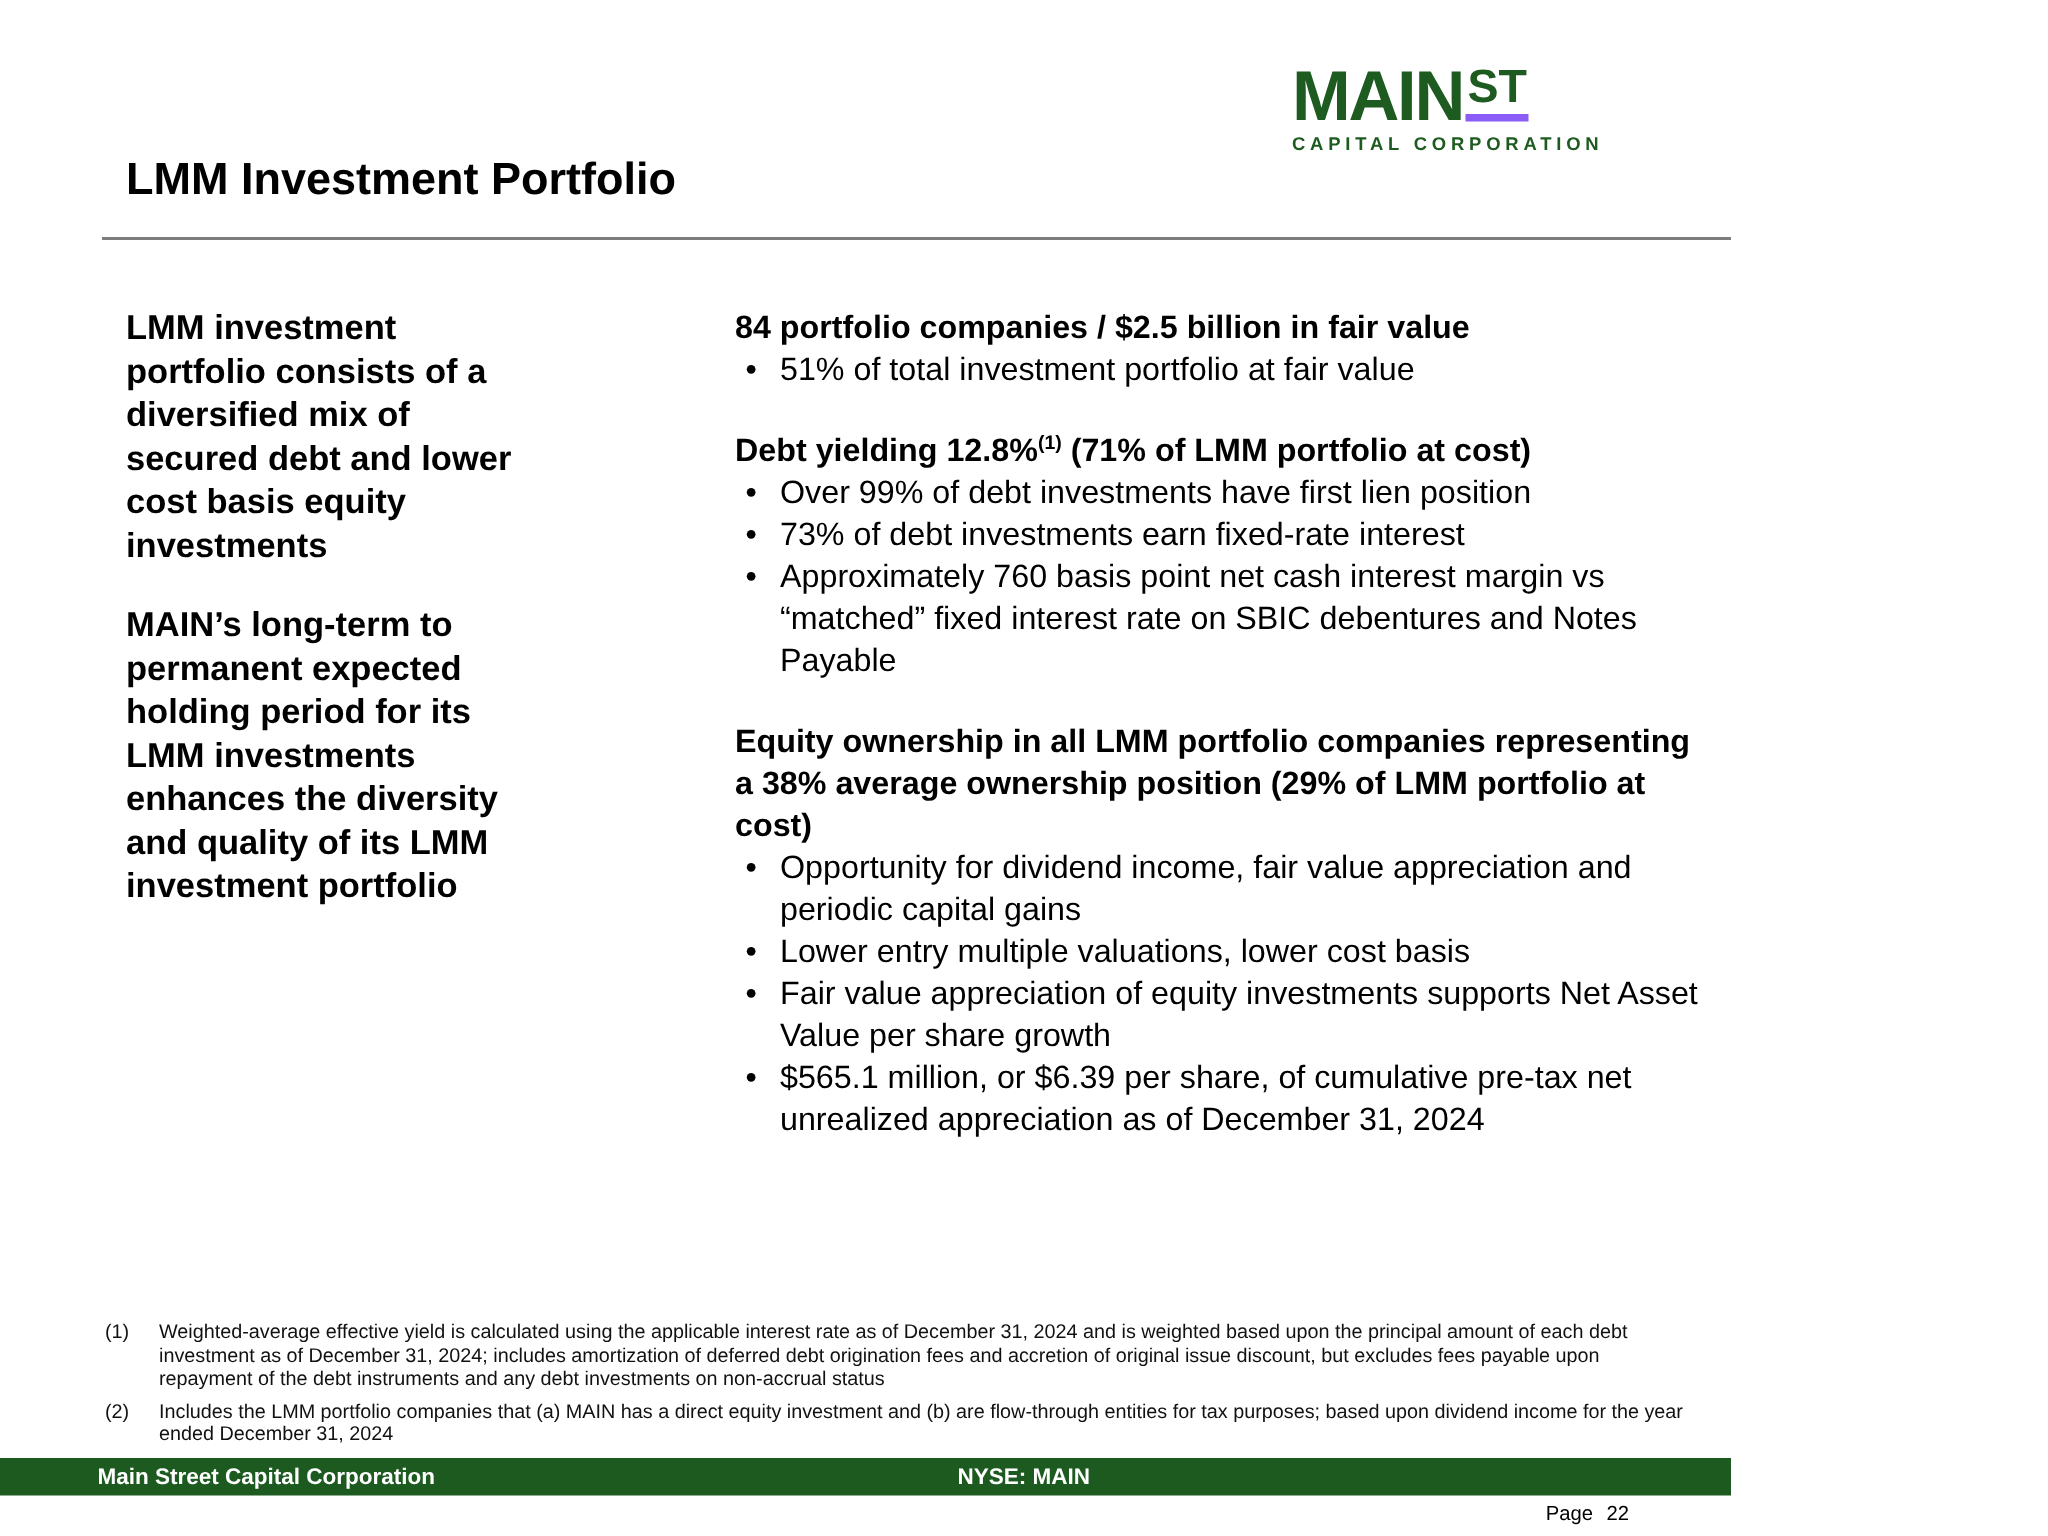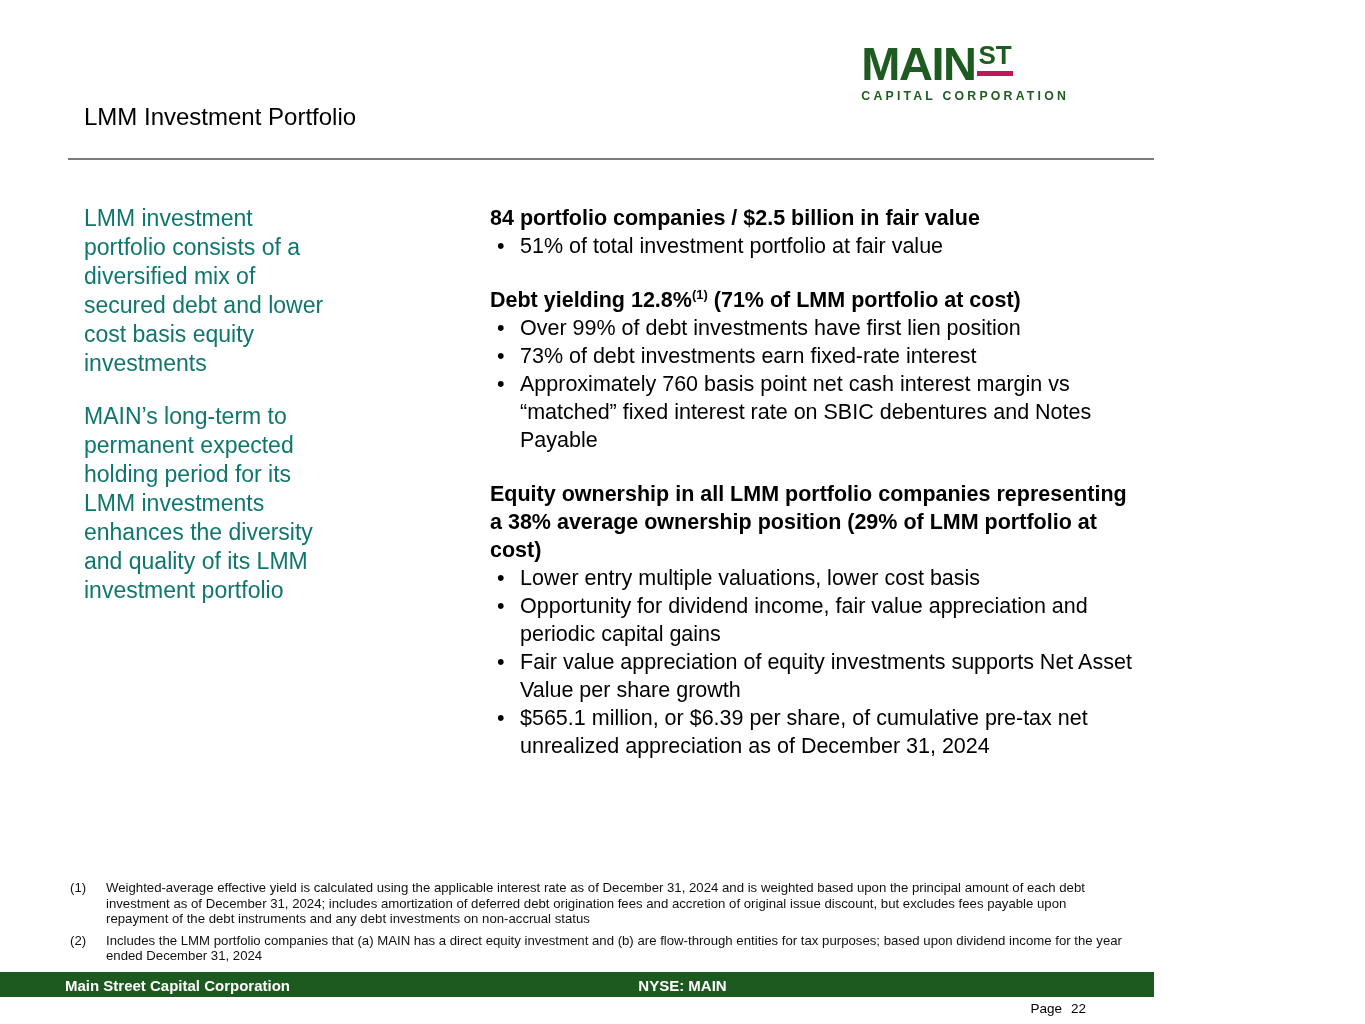--- a/index.html
+++ b/index.html
@@ -5,31 +5,31 @@
   html,body { margin:0; padding:0; background:#ffffff; }
   .slide {
     position:relative; width:1154px; height:1024px; background:#ffffff;
     font-family:"Liberation Sans", sans-serif; color:#000; overflow:hidden;
   }
 
   
   .logo { position:absolute; top:42px; right:85px; color:#1E5B20; text-align:left; }
   .logo-row { display:flex; align-items:flex-start; line-height:1; }
   .logo-main { font-size:47px; font-weight:700; letter-spacing:-1.5px; line-height:0.92; }
-  .logo-st { font-size:26px; font-weight:700; line-height:1; display:inline-block;
-             border-bottom:5px solid #be185d; padding:0 1px 3px 1px; margin-left:2px; margin-top:0px; }
+  .logo-st { font-size:31px; font-weight:700; line-height:1; display:inline-block;
+             border-bottom:5px solid #8b5cf6; padding:0 1px 3px 1px; margin-left:2px; margin-top:0px; }
   .logo-sub { font-size:12.3px; font-weight:600; letter-spacing:3.2px; margin-top:4px; white-space:nowrap; }
 
   
-  .title { position:absolute; left:84px; top:103px; margin:0; font-size:24px; font-weight:400; color:#000; line-height:1.15; }
+  .title { position:absolute; left:84px; top:103px; margin:0; font-size:30px; font-weight:700; color:#000; line-height:1.15; }
   .rule { position:absolute; left:68px; top:158px; width:1229px; height:2px; background:#7d7d7d; }
 
   
   .sidebar { position:absolute; left:84px; top:204px; width:320px;
-             color:#0f766e; font-size:23px; font-weight:400; line-height:29px; }
+             color:#000000; font-size:23px; font-weight:700; line-height:29px; }
   .sidebar p { margin:0; white-space:pre-line; }
   .sidebar p + p { margin-top:24px; }
 
   
   .main-col { position:absolute; left:478px; top:204px; width:815px;
               font-size:21.5px; line-height:28px; color:#000;margin-left:12px; }
   .section { margin-bottom:26px; }
   .sec-header { font-weight:700; }
   .sec-header.multiline { white-space:pre-line; }
   .main-col ul { list-style:none; margin:0; padding:0; }
@@ -104,23 +104,23 @@
 “matched” fixed interest rate on SBIC debentures and Notes
 Payable</li>
       </ul>
     </div>
 
     <div class="section">
       <div class="sec-header multiline">Equity ownership in all LMM portfolio companies representing
 a 38% average ownership position (29% of LMM portfolio at
 cost)</div>
       <ul>
-        <li class="bullet">Lower entry multiple valuations, lower cost basis</li>
         <li class="bullet">Opportunity for dividend income, fair value appreciation and
 periodic capital gains</li>
+        <li class="bullet">Lower entry multiple valuations, lower cost basis</li>
         <li class="bullet">Fair value appreciation of equity investments supports Net Asset
 Value per share growth</li>
         <li class="bullet">$565.1 million, or $6.39 per share, of cumulative pre-tax net
 unrealized appreciation as of December 31, 2024</li>
       </ul>
     </div>
 
   </div>
 
   <div class="footnotes">

